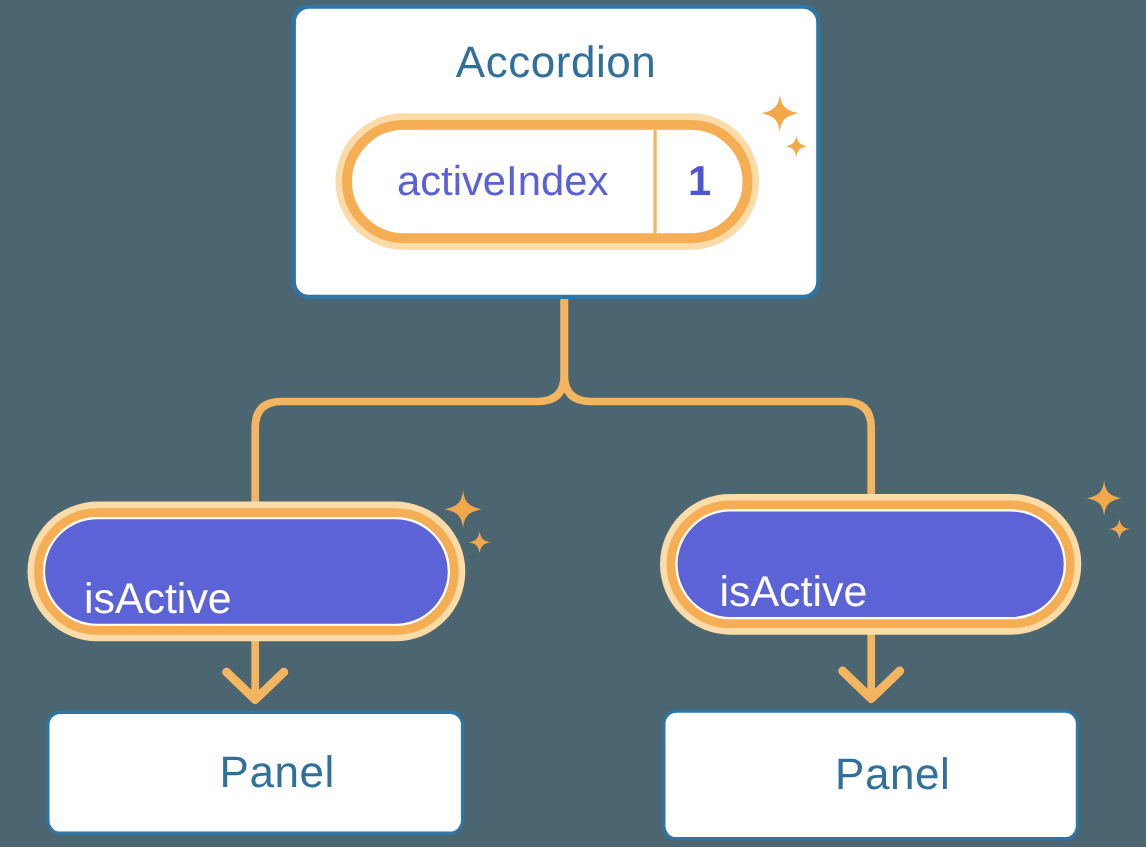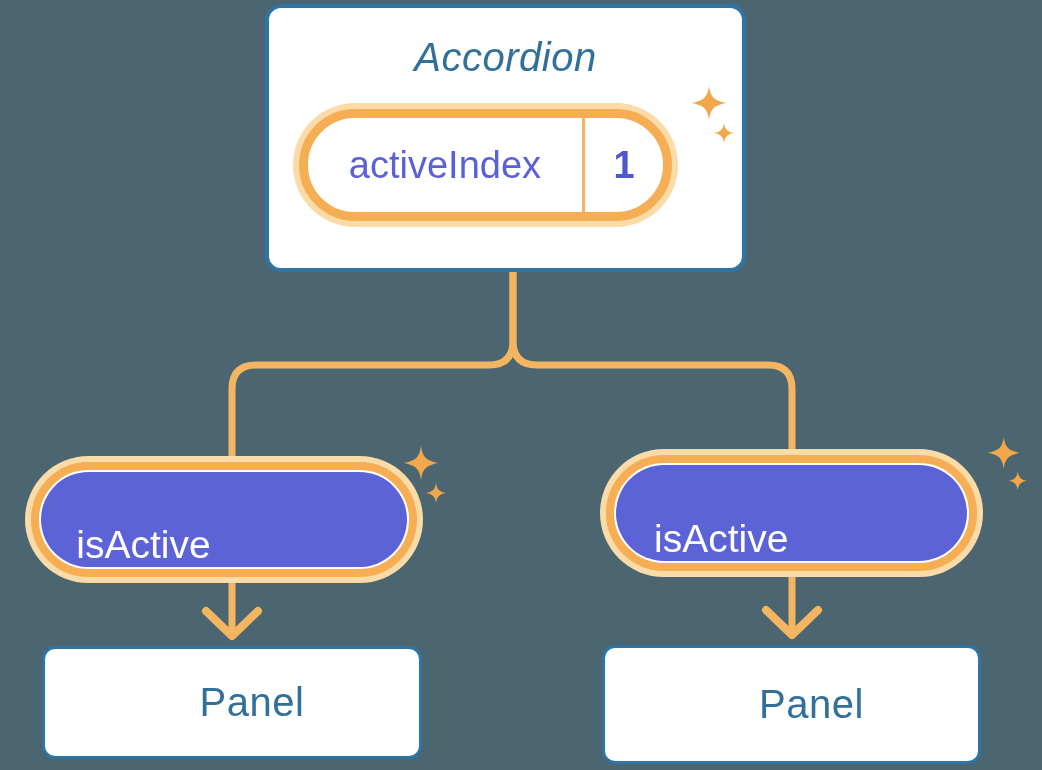--- a/index.html
+++ b/index.html
@@ -11,40 +11,39 @@
 
   
   .card{
     position:absolute;background:#ffffff;border:4px solid #2E75A4;border-radius:16px;
     z-index:0;
   }
   .accordion-card{left:265px;top:4px;width:481px;height:268px;}
   .card-title{
     color:#30709A;font-size:40px;line-height:1;text-align:center;padding-top:29px;
     letter-spacing:0.5px;
-    font-style:italic;
   }
   .panel-card{display:flex;align-items:center;justify-content:center;border-radius:13px;border-width:3px;}
   .panel-left{left:42px;top:646px;width:380px;height:113px;}
   .panel-right{left:602px;top:645px;width:379px;height:119px;}
   .panel-title{color:#30709A;font-size:40px;letter-spacing:0.5px;margin-left:40px;}
 
   
   .wires{position:absolute;left:0;top:0;z-index:1;}
 
   
   .pill-glow{
     position:absolute;z-index:2;background:#FBDBA7;border-radius:999px;padding:6px;
     display:flex;align-items:stretch;
   }
   .pill-ring{
     flex:1;border-radius:999px;background:#ffffff;display:flex;align-items:stretch;overflow:hidden;
   }
   
-  .state-pill{left:293px;top:103px;width:385px;height:124px;}
+  .state-pill{left:305px;top:103px;width:385px;height:124px;}
   .state-pill .pill-ring{border:9px solid #F6AE54;}
   .state-cells{flex:1;display:flex;align-items:stretch;}
   .state-name{
     flex:1;display:flex;align-items:center;justify-content:center;
     color:#5A61D8;font-size:38px;
   }
   .state-divider{width:3px;background:#F4B561;}
   .state-value{
     flex:0 0 22%;display:flex;align-items:center;justify-content:center;
     color:#4E56D0;font-size:38px;font-weight:700;

